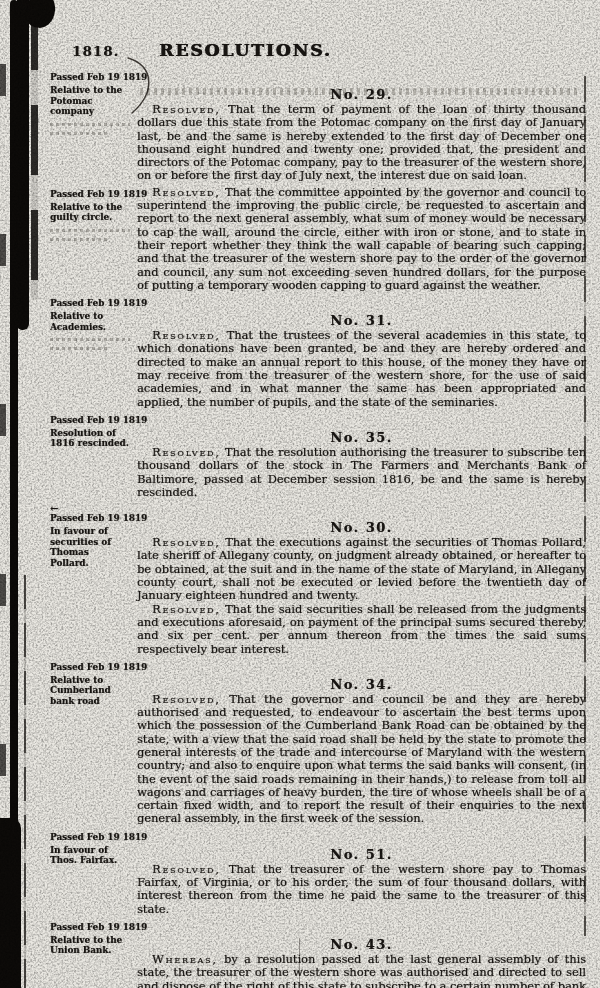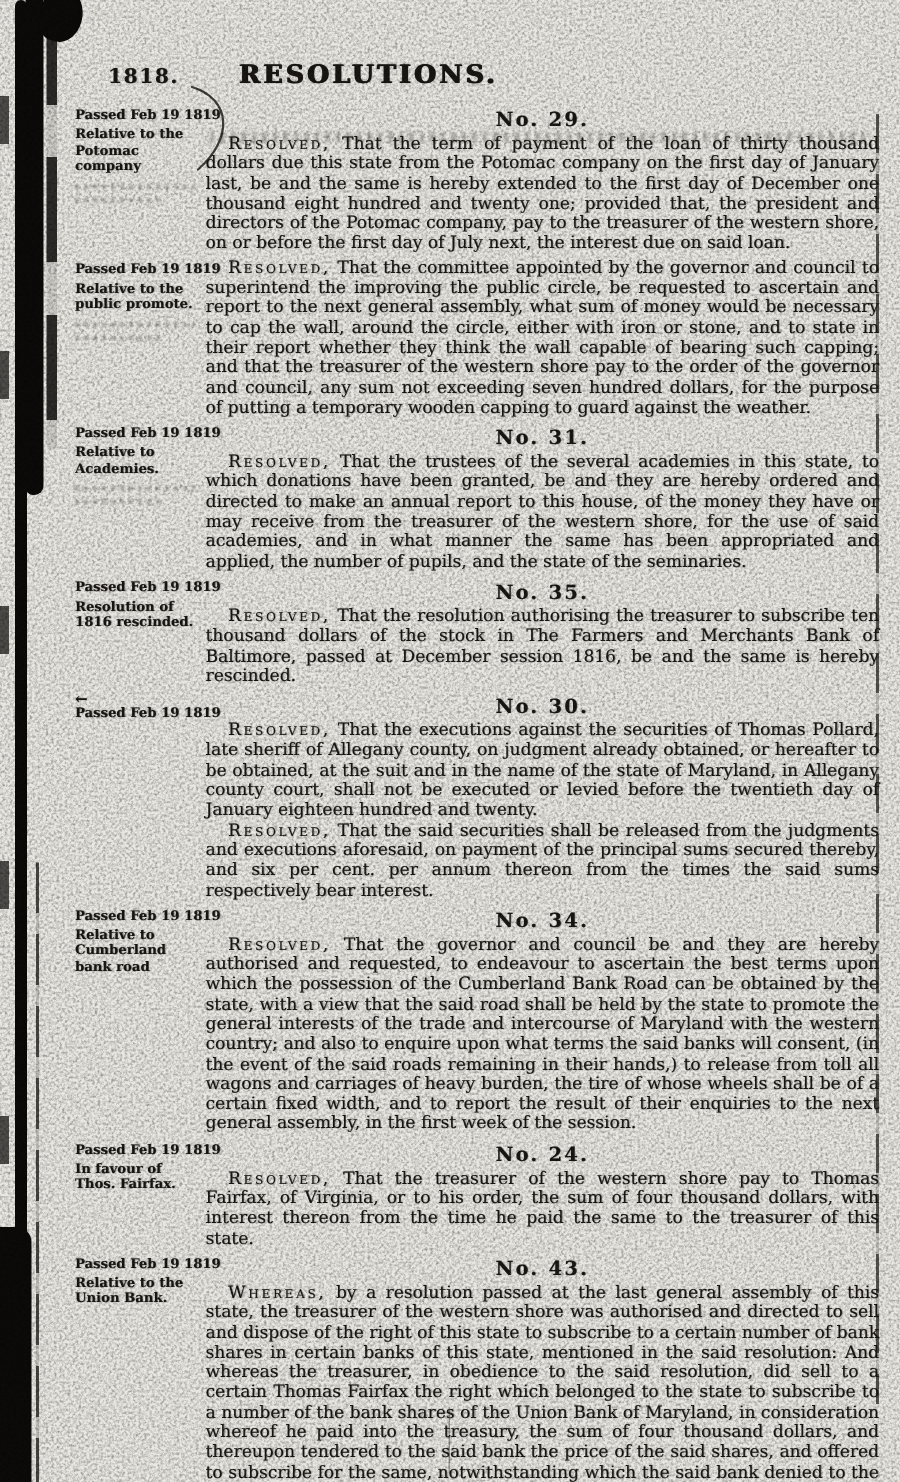--- a/index.html
+++ b/index.html
@@ -23,21 +23,21 @@
   .resolution { display: flex; margin-bottom: 3px; }
   .margin { width: 87px; flex: none; padding: 3px 7px 0 0; box-sizing: border-box; }
   .m-passed { font-weight: bold; font-size: 8.8px; line-height: 10px; white-space: nowrap; }
   .m-subject { font-weight: bold; font-size: 8.8px; line-height: 10.5px; margin-top: 3px; }
   .pmark { font-size: 10px; font-weight: bold; line-height: 8px; filter: blur(0.3px); }
   .smudge-row { height: 3px; margin-top: 6px;
     background: repeating-linear-gradient(90deg, rgba(45,40,32,0.30) 0 3px, transparent 3px 6px);
     filter: blur(0.55px); }
   .smudge-row.short { width: 72%; }
   .res-body { flex: 1; }
-  .num { font-size: 13px; font-weight: bold; text-align: center; letter-spacing: 1.5px; margin: 4px 0 1px; }
+  .num { font-size: 13px; font-weight: bold; text-align: center; letter-spacing: 1.5px; margin: 18px 0 1px; }
   .res-body p { margin: 0; font-size: 11.4px; line-height: 13.3px; text-align: justify; text-indent: 15px; }
   .lead { font-variant: small-caps; letter-spacing: 1.8px; }
   
   .artifact { position: absolute; pointer-events: none; }
   .edge-bar-main { left: 10px; top: 0; width: 8px; height: 988px; background: #0d0b09; border-radius: 4px;
     box-shadow: 1px 40px 0 -1px rgba(13,11,9,0.4); }
   .edge-bar-top { left: 17px; top: 0; width: 12px; height: 330px; background: #0d0b09; border-radius: 0 0 6px 5px; }
   .edge-bar-top2 { left: 31px; top: 0; width: 7px; height: 300px;
     background: repeating-linear-gradient(180deg, rgba(13,11,9,0.85) 0 70px, rgba(13,11,9,0.12) 70px 105px);
     border-radius: 4px; }
@@ -78,21 +78,21 @@
             <div class="smudge-row short"></div>
           </aside>
           <div class="res-body">
             <h2 class="num">No. 29.</h2>
             <p class="res-para"><span class="lead">Resolved,</span> That the term of payment of the loan of thirty thousand dollars due this state from the Potomac company on the first day of January last, be and the same is hereby extended to the first day of December one thousand eight hundred and twenty one; provided that, the president and directors of the Potomac company, pay to the treasurer of the western shore, on or before the first day of July next, the interest due on said loan.</p>
           </div>
         </section>
         <section class="resolution">
           <aside class="margin">
             <div class="m-passed">Passed Feb 19 1819</div>
-            <div class="m-subject">Relative to the public promote.</div>
+            <div class="m-subject">Relative to the guilty circle.</div>
             <div class="smudge-row"></div>
             <div class="smudge-row short"></div>
           </aside>
           <div class="res-body">
             <p class="res-para"><span class="lead">Resolved,</span> That the committee appointed by the governor and council to superintend the improving the public circle, be requested to ascertain and report to the next general assembly, what sum of money would be necessary to cap the wall, around the circle, either with iron or stone, and to state in their report whether they think the wall capable of bearing such capping; and that the treasurer of the western shore pay to the order of the governor and council, any sum not exceeding seven hundred dollars, for the purpose of putting a temporary wooden capping to guard against the weather.</p>
           </div>
         </section>
         <section class="resolution">
           <aside class="margin">
             <div class="m-passed">Passed Feb 19 1819</div>
@@ -112,20 +112,21 @@
           </aside>
           <div class="res-body">
             <h2 class="num">No. 35.</h2>
             <p class="res-para"><span class="lead">Resolved,</span> That the resolution authorising the treasurer to subscribe ten thousand dollars of the stock in The Farmers and Merchants Bank of Baltimore, passed at December session 1816, be and the same is hereby rescinded.</p>
           </div>
         </section>
         <section class="resolution">
           <aside class="margin">
             <div class="pmark">←</div>
             <div class="m-passed">Passed Feb 19 1819</div>
+            <div class="m-subject">In favour of securities of Thomas Pollard.</div>
           </aside>
           <div class="res-body">
             <h2 class="num">No. 30.</h2>
             <p class="res-para"><span class="lead">Resolved,</span> That the executions against the securities of Thomas Pollard, late sheriff of Allegany county, on judgment already obtained, or hereafter to be obtained, at the suit and in the name of the state of Maryland, in Allegany county court, shall not be executed or levied before the twentieth day of January eighteen hundred and twenty.</p>
             <p class="res-para"><span class="lead">Resolved,</span> That the said securities shall be released from the judgments and executions aforesaid, on payment of the principal sums secured thereby, and six per cent. per annum thereon from the times the said sums respectively bear interest.</p>
           </div>
         </section>
         <section class="resolution">
           <aside class="margin">
             <div class="m-passed">Passed Feb 19 1819</div>
@@ -135,21 +136,21 @@
             <h2 class="num">No. 34.</h2>
             <p class="res-para"><span class="lead">Resolved,</span> That the governor and council be and they are hereby authorised and requested, to endeavour to ascertain the best terms upon which the possession of the Cumberland Bank Road can be obtained by the state, with a view that the said road shall be held by the state to promote the general interests of the trade and intercourse of Maryland with the western country; and also to enquire upon what terms the said banks will consent, (in the event of the said roads remaining in their hands,) to release from toll all wagons and carriages of heavy burden, the tire of whose wheels shall be of a certain fixed width, and to report the result of their enquiries to the next general assembly, in the first week of the session.</p>
           </div>
         </section>
         <section class="resolution">
           <aside class="margin">
             <div class="m-passed">Passed Feb 19 1819</div>
             <div class="m-subject">In favour of Thos. Fairfax.</div>
           </aside>
           <div class="res-body">
-            <h2 class="num">No. 24.</h2>
+            <h2 class="num">No. 51.</h2>
             <p class="res-para"><span class="lead">Resolved,</span> That the treasurer of the western shore pay to Thomas Fairfax, of Virginia, or to his order, the sum of four thousand dollars, with interest thereon from the time he paid the same to the treasurer of this state.</p>
           </div>
         </section>
         <section class="resolution">
           <aside class="margin">
             <div class="m-passed">Passed Feb 19 1819</div>
             <div class="m-subject">Relative to the Union Bank.</div>
           </aside>
           <div class="res-body">
             <h2 class="num">No. 43.</h2>

